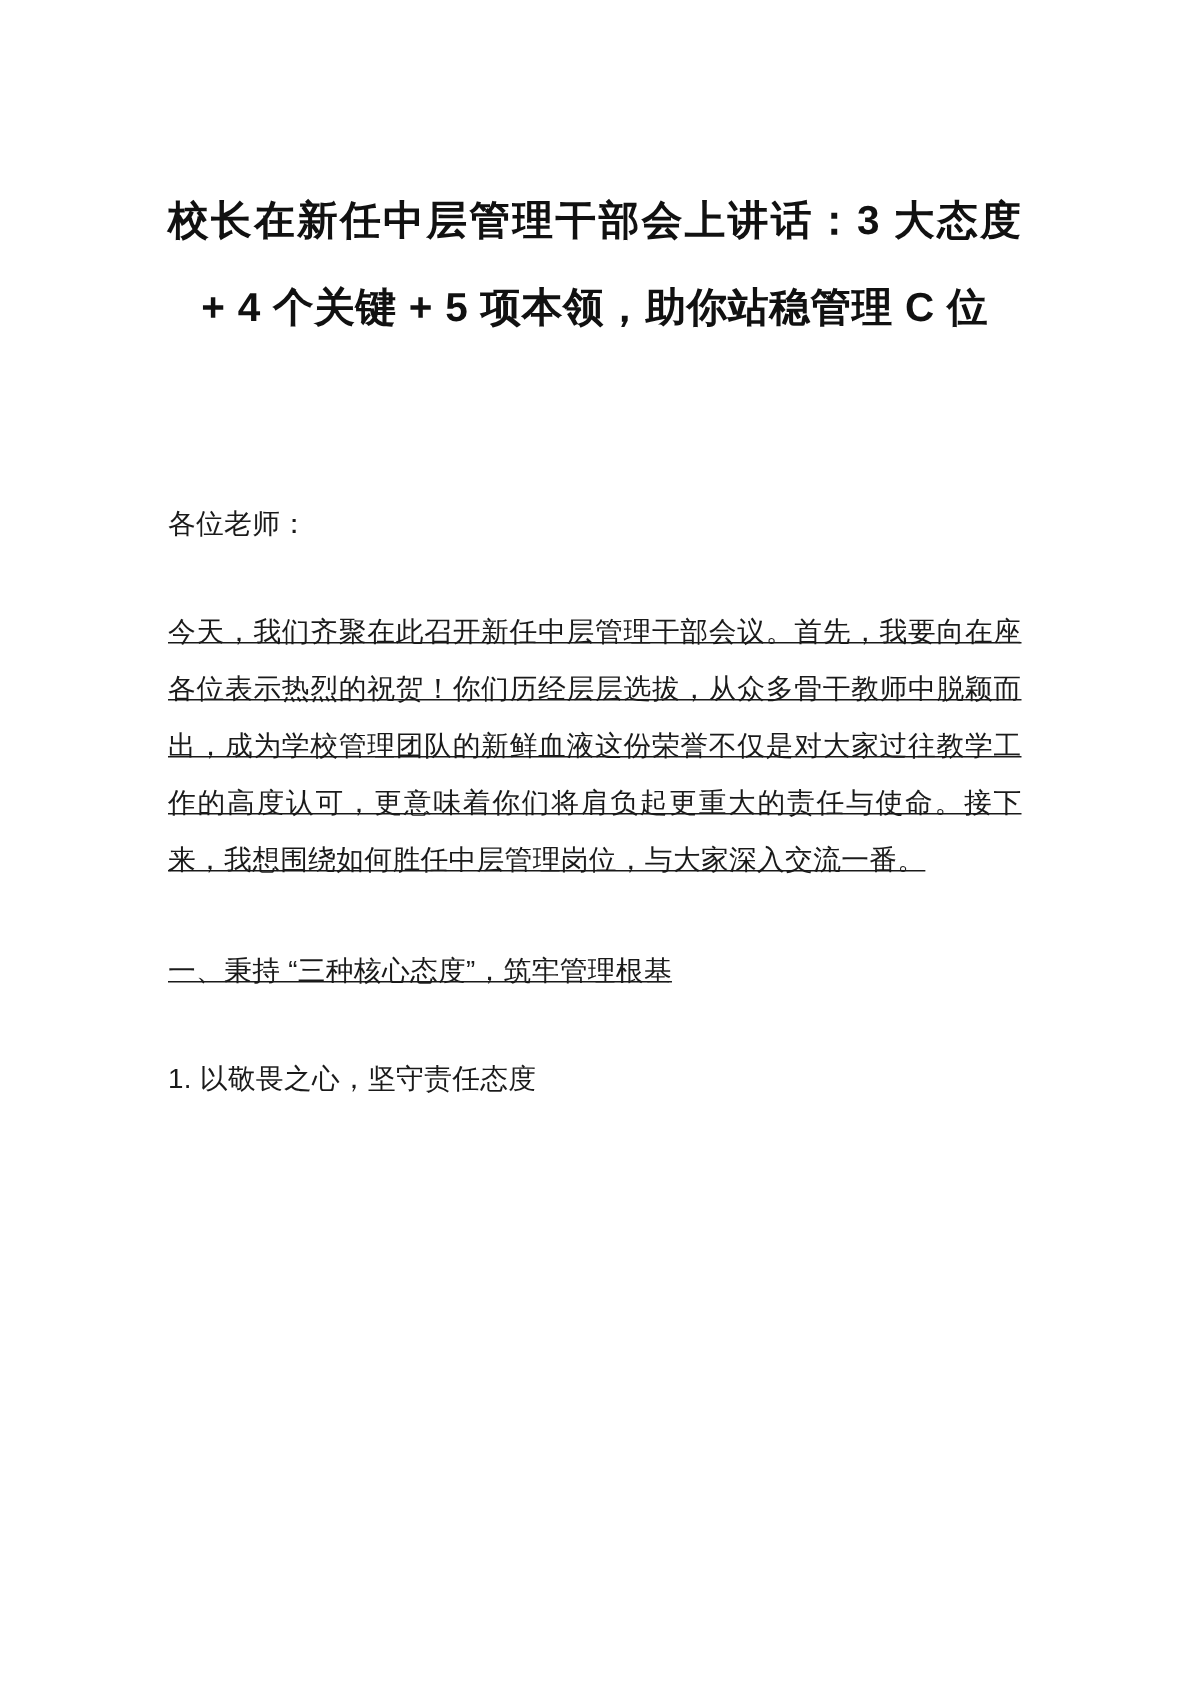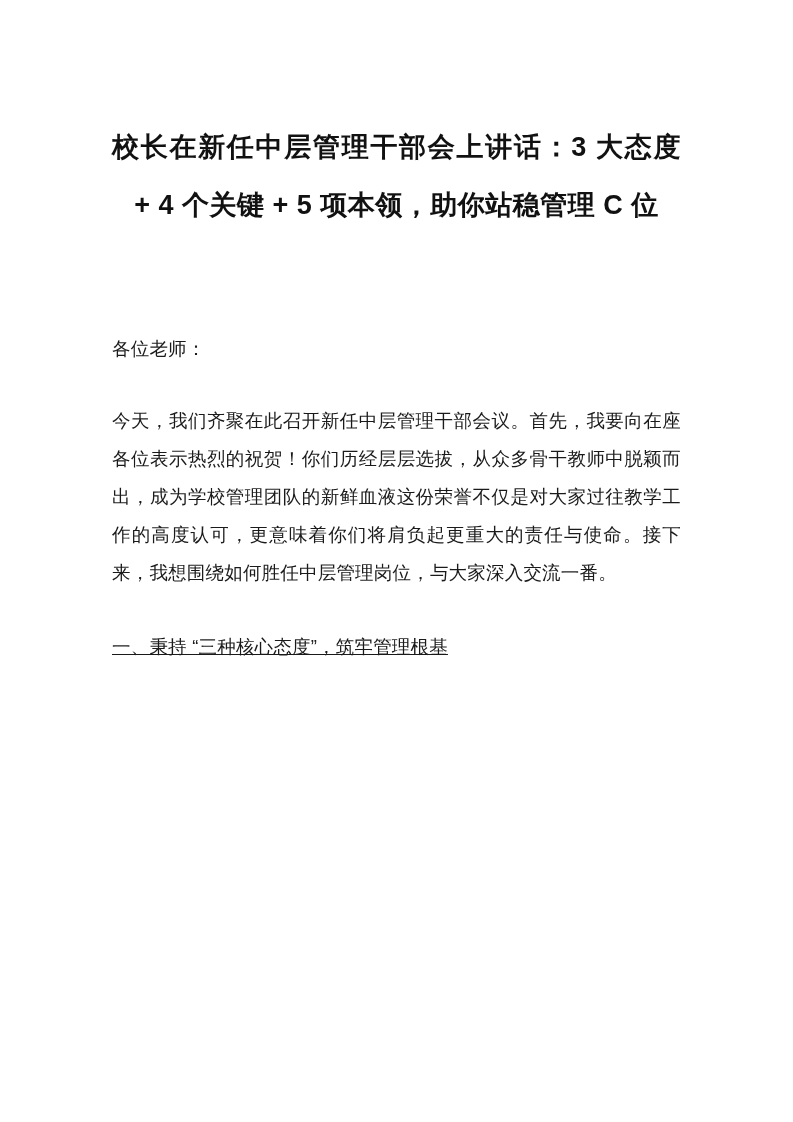--- a/index.html
+++ b/index.html
@@ -51,33 +51,35 @@
     margin-top: 36px;
     margin-bottom: 34px;
     text-decoration: underline;
   }
   p.para.sub-heading {
     margin-top: 0;
     margin-bottom: 0;
   }
   p.para.intro {
     margin-bottom: 30px;
+    text-decoration: underline;
   }
 </style>
 </head>
 <body>
 
 <div class="page">
 
   <h1 class="doc-title">校长在新任中层管理干部会上讲话：3 大态度 + 4 个关键 + 5 项本领，助你站稳管理 C 位</h1>
 
   <div class="body-block">
 
     <p class="para salutation">各位老师：</p>
 
     <p class="para intro">今天，我们齐聚在此召开新任中层管理干部会议。首先，我要向在座各位表示热烈的祝贺！你们历经层层选拔，从众多骨干教师中脱颖而出，成为学校管理团队的新鲜血液这份荣誉不仅是对大家过往教学工作的高度认可，更意味着你们将肩负起更重大的责任与使命。接下来，我想围绕如何胜任中层管理岗位，与大家深入交流一番。</p>
 
     <p class="para heading-1">一、秉持 “三种核心态度”，筑牢管理根基</p>
 
+    <p class="para sub-heading">1. 以敬畏之心，坚守责任态度</p>
 
   </div>
 
 </div>
 
 </body></html>

